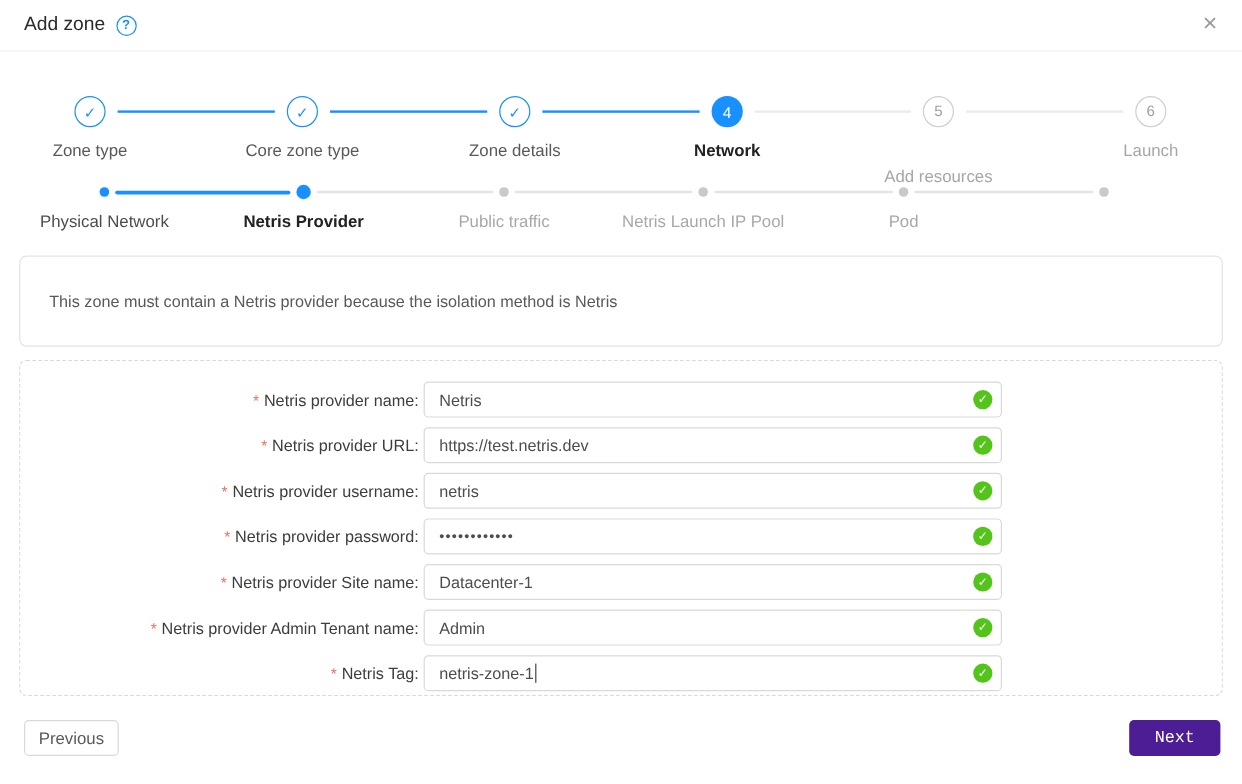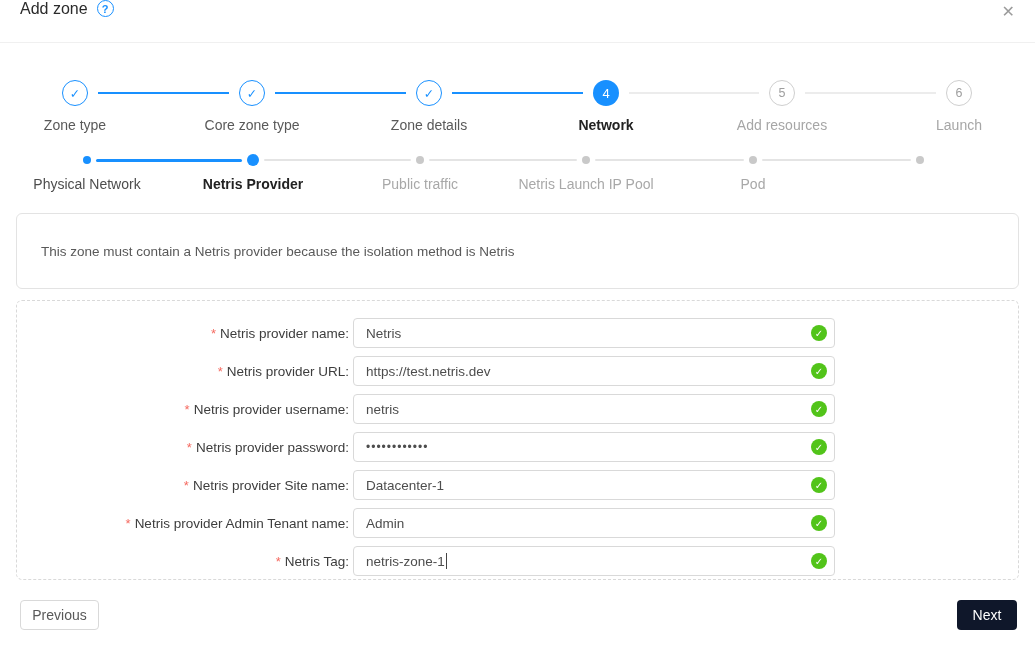--- a/index.html
+++ b/index.html
@@ -9,21 +9,21 @@
     background: #fff;
     overflow: hidden;
     font-family: "Liberation Sans", "DejaVu Sans", sans-serif;
     color: #262626;
   }
 
   
   .header {
     position: absolute; top: 0; left: 0; width: 1035px; height: 43px;
     border-bottom: 1px solid #f0f0f0;
-    display: flex; 
+    display: flex; align-items: center;
     padding: 0 16px 0 20px;
   }
   .title { font-size: 16px; font-weight: 500; color: #2b2b2b; }
   .help-icon {
     width: 17px; height: 17px; margin-left: 9px;
     border: 1.5px solid #1890ff; border-radius: 50%;
     color: #1890ff; font-size: 11px; font-weight: 700;
     display: flex; align-items: center; justify-content: center;
     cursor: pointer;
   }
@@ -104,24 +104,24 @@
   @keyframes blink { 50% { opacity: 0; } }
 
   
   .btn-previous {
     position: absolute; left: 20px; top: 600px; width: 79px; height: 30px;
     border: 1px solid #d9d9d9; border-radius: 4px; background: #fff;
     color: #595959; font-size: 14px;
     display: flex; align-items: center; justify-content: center; cursor: pointer;
   }
   .btn-next {
-    position: absolute; right: 18px; top: 600px; width: 60px; height: 30px;
-    border: none; border-radius: 4px; background: #0f172a;
+    position: absolute; right: 18px; top: 600px; width: 76px; height: 30px;
+    border: none; border-radius: 4px; background: #4c1d95;
     color: #fff; font-size: 14px;
-    display: flex; align-items: center; justify-content: center; cursor: pointer;
+    display: flex; align-items: center; justify-content: center; cursor: pointer; font-family: Liberation Mono, monospace;
   }
 </style>
 </head>
 <body>
 
 <div class="header">
   <span class="title">Add zone</span>
   <span class="help-icon">?</span>
   <span class="close-icon">✕</span>
 </div>
@@ -137,21 +137,21 @@
   <div class="step-circle finish" style="left:239px;">✓</div>
   <div class="step-circle finish" style="left:416px;">✓</div>
   <div class="step-circle active" style="left:593px;">4</div>
   <div class="step-circle wait" style="left:769px;">5</div>
   <div class="step-circle wait" style="left:946px;">6</div>
 
   <div class="step-label finish" style="left:-10px;">Zone type</div>
   <div class="step-label finish" style="left:167px;">Core zone type</div>
   <div class="step-label finish" style="left:344px;">Zone details</div>
   <div class="step-label active" style="left:521px;">Network</div>
-  <div class="step-label wait" style="left:697px;">Add resources</div>
+  <div class="step-label wait" style="left:697px;margin-top:22px;">Add resources</div>
   <div class="step-label wait" style="left:874px;">Launch</div>
 </div>
 
 <div class="substeps">
   <div class="sub-line blue" style="left:96px;width:146px;"></div>
   <div class="sub-line gray" style="left:264px;width:147px;"></div>
   <div class="sub-line gray" style="left:429px;width:148px;"></div>
   <div class="sub-line gray" style="left:595px;width:149px;"></div>
   <div class="sub-line gray" style="left:762px;width:149px;"></div>
 

